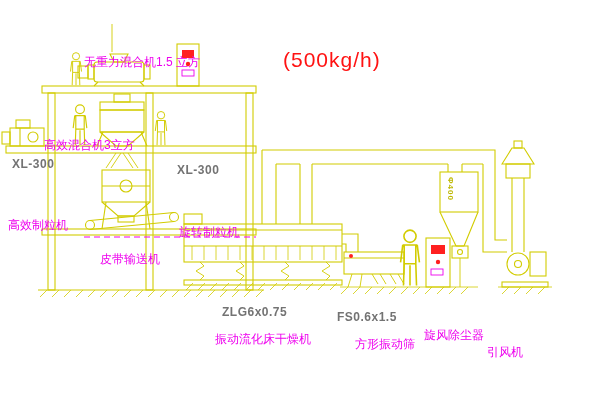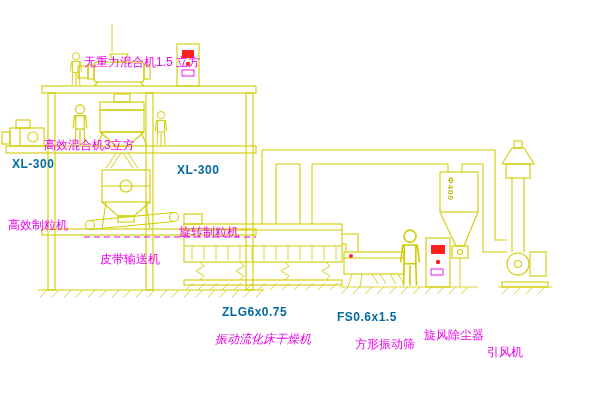--- a/index.html
+++ b/index.html
@@ -3,21 +3,21 @@
 <meta charset="utf-8">
 <style>
   html,body{margin:0;padding:0;background:#fff;}
   .stage{
     position:relative;width:600px;height:403px;background:#ffffff;overflow:hidden;
     font-family:"Liberation Sans", sans-serif;
   }
   .stage svg{position:absolute;left:0;top:0;}
   .lbl{position:absolute;white-space:nowrap;line-height:1.1;}
   .lbl-m{color:#ee00ee;font-size:12px;margin-top:44px;}
-  .lbl-y{color:#0369a1;font-size:12px;font-weight:bold;letter-spacing:.5px;}
+  .lbl-y{color:#737373;font-size:12px;font-weight:bold;letter-spacing:.5px;}
   .lbl-dim{color:#bdb700;font-size:8px;font-weight:bold;writing-mode:vertical-rl;letter-spacing:1px;}
   .title-row{position:absolute;left:283px;top:48px;display:flex;align-items:baseline;color:#ff1212;}
   .title-zh{font-size:14.5px;letter-spacing:1px;}
   .title-cap{font-size:21px;letter-spacing:1px;}
 </style>
 </head>
 <body>
 
 <div class="stage">
 
@@ -159,34 +159,35 @@
         <path d="M186 290 l7 -7 m5 7 l7 -7 m5 7 l7 -7 m5 7 l7 -7 m5 7 l7 -7 m5 7 l7 -7 m5 7 l7 -7 m5 7 l7 -7 m5 7 l7 -7 m5 7 l7 -7 m5 7 l7 -7 m5 7 l7 -7 m5 7 l7 -7"></path>
         <path d="M341 294 l7 -7 m5 7 l7 -7 m5 7 l7 -7 m5 7 l7 -7 m5 7 l7 -7 m5 7 l7 -7 m5 7 l7 -7 m5 7 l7 -7 m5 7 l7 -7 m5 7 l7 -7 m5 7 l7 -7"></path>
         <path d="M502 294 l7 -7 m5 7 l7 -7 m5 7 l7 -7 m5 7 l7 -7"></path>
       </g>
     </g>
 
     <line x1="84" y1="237" x2="256" y2="237" stroke="#ee00ee" stroke-width="1" stroke-dasharray="6 4"></line>
   </svg>
 
   <div class="title-row">
+      <span class="title-cap">(500kg/h)</span>
   </div>
 
   <div class="lbl lbl-m" style="left:84px;top:12px;">无重力混合机1.5 立方</div>
   <div class="lbl lbl-m" style="left:44px;top:95px;">高效混合机3立方</div>
 
   <div class="lbl lbl-y" style="left:12px;top:158px;">XL-300</div>
   <div class="lbl lbl-m" style="left:8px;top:175px;">高效制粒机</div>
 
   <div class="lbl lbl-y" style="left:177px;top:164px;">XL-300</div>
   <div class="lbl lbl-m" style="left:179px;top:182px;">旋转制粒机</div>
 
   <div class="lbl lbl-m" style="left:100px;top:209px;text-align:center;">皮带输送机</div>
 
-  <div class="lbl lbl-m" style="left:215px;top:289px;font-style:italic;">振动流化床干燥机</div>
+  <div class="lbl lbl-m" style="left:215px;top:289px;">振动流化床干燥机</div>
   <div class="lbl lbl-y" style="left:222px;top:306px;">ZLG6x0.75</div>
 
   <div class="lbl lbl-m" style="left:355px;top:294px;">方形振动筛</div>
   <div class="lbl lbl-y" style="left:337px;top:311px;">FS0.6x1.5</div>
 
   <div class="lbl lbl-m" style="left:424px;top:285px;">旋风除尘器</div>
   <div class="lbl lbl-m" style="left:487px;top:302px;text-align:center;">引风机</div>
 
   <div class="lbl lbl-dim" style="left:445px;top:177px;">Φ400</div>
 </div>

